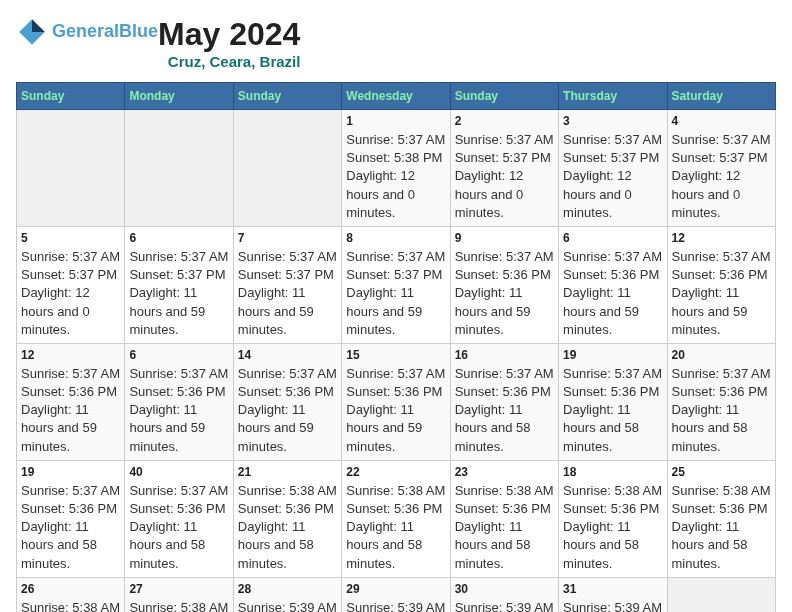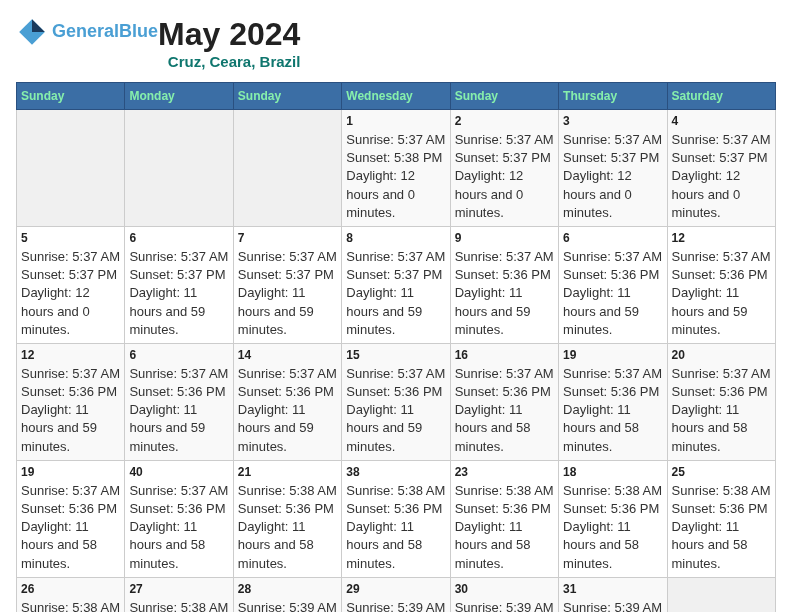--- a/index.html
+++ b/index.html
@@ -209,21 +209,21 @@
         </td>
         <td>
           <div class="day-num">40</div>
           <div class="day-info">Sunrise: 5:37 AM<br>Sunset: 5:36 PM<br>Daylight: 11 hours and 58 minutes.</div>
         </td>
         <td>
           <div class="day-num">21</div>
           <div class="day-info">Sunrise: 5:38 AM<br>Sunset: 5:36 PM<br>Daylight: 11 hours and 58 minutes.</div>
         </td>
         <td>
-          <div class="day-num">38</div>
+          <div class="day-num">22</div>
           <div class="day-info">Sunrise: 5:38 AM<br>Sunset: 5:36 PM<br>Daylight: 11 hours and 58 minutes.</div>
         </td>
         <td>
           <div class="day-num">23</div>
           <div class="day-info">Sunrise: 5:38 AM<br>Sunset: 5:36 PM<br>Daylight: 11 hours and 58 minutes.</div>
         </td>
         <td>
           <div class="day-num">18</div>
           <div class="day-info">Sunrise: 5:38 AM<br>Sunset: 5:36 PM<br>Daylight: 11 hours and 58 minutes.</div>
         </td>

